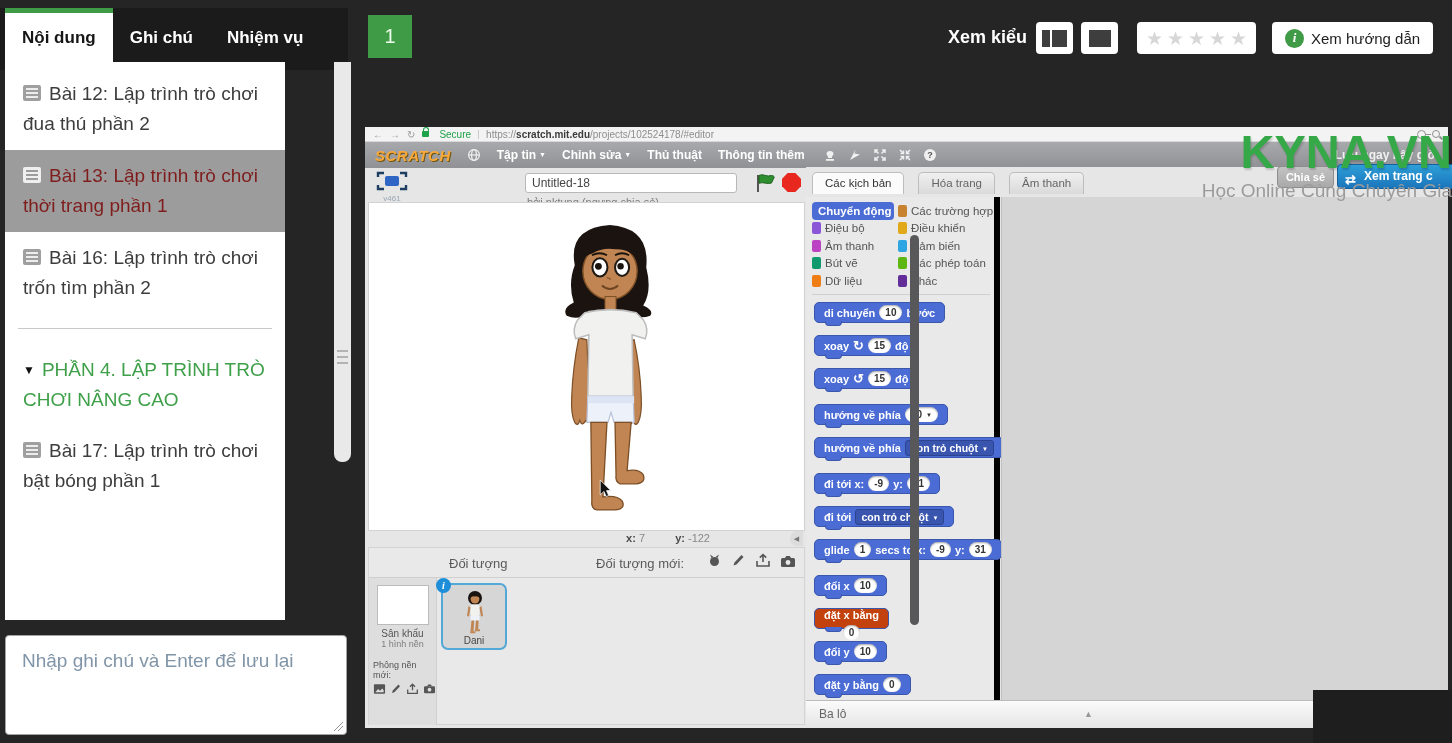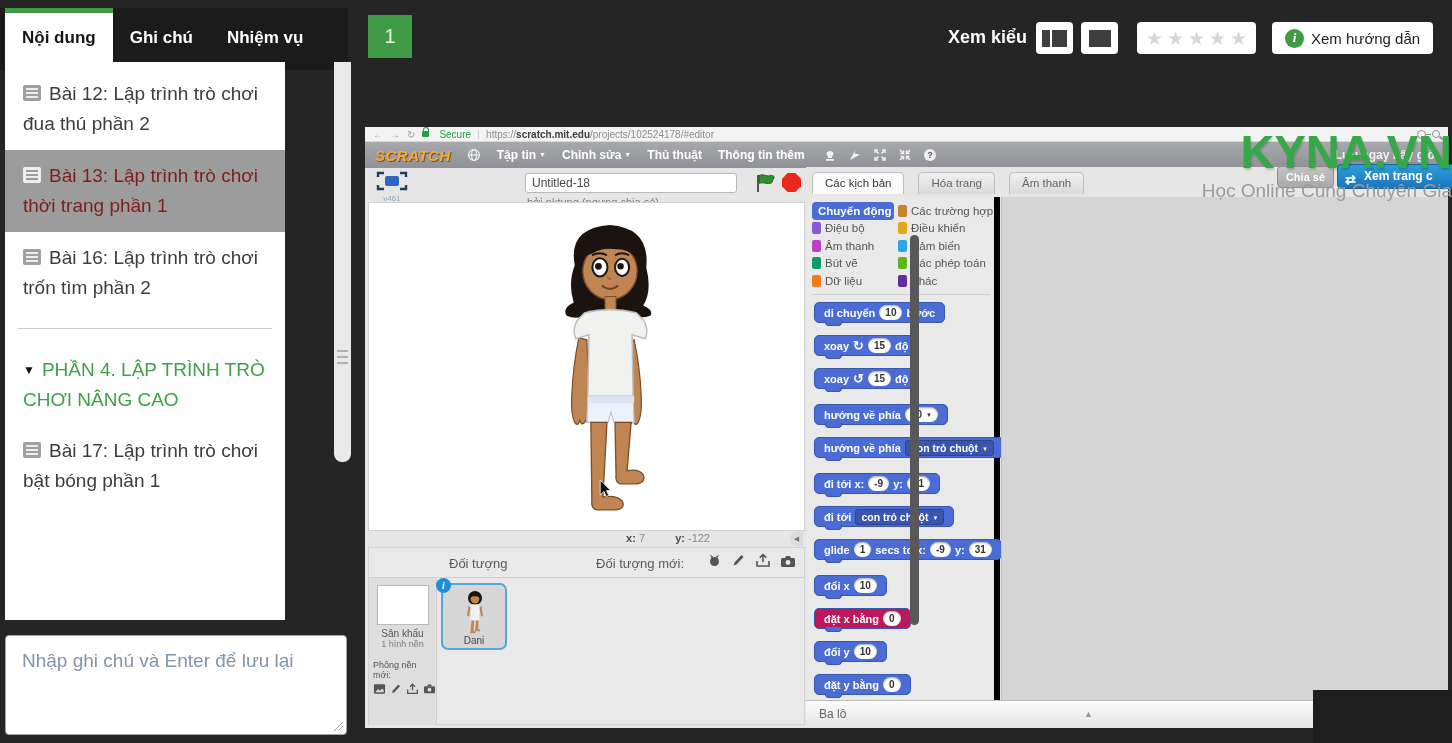--- a/index.html
+++ b/index.html
@@ -462,21 +462,21 @@
             <span class="bo">-9</span>
             <span class="bt">y:</span>
             <span class="bo">31</span>
           </div>
         </div>
         <div class="bgroup">
           <div class="sblock" style="background: rgb(74, 108, 212);">
             <span class="bt">đổi x</span>
             <span class="bo">10</span>
           </div>
-          <div class="sblock" style="background: #be185d;">
+          <div class="sblock" style="background: #c2410c; flex-direction: column;">
             <span class="bt">đặt x bằng</span>
             <span class="bo">0</span>
           </div>
           <div class="sblock" style="background: rgb(74, 108, 212);">
             <span class="bt">đổi y</span>
             <span class="bo">10</span>
           </div>
           <div class="sblock" style="background: rgb(74, 108, 212);">
             <span class="bt">đặt y bằng</span>
             <span class="bo">0</span>

